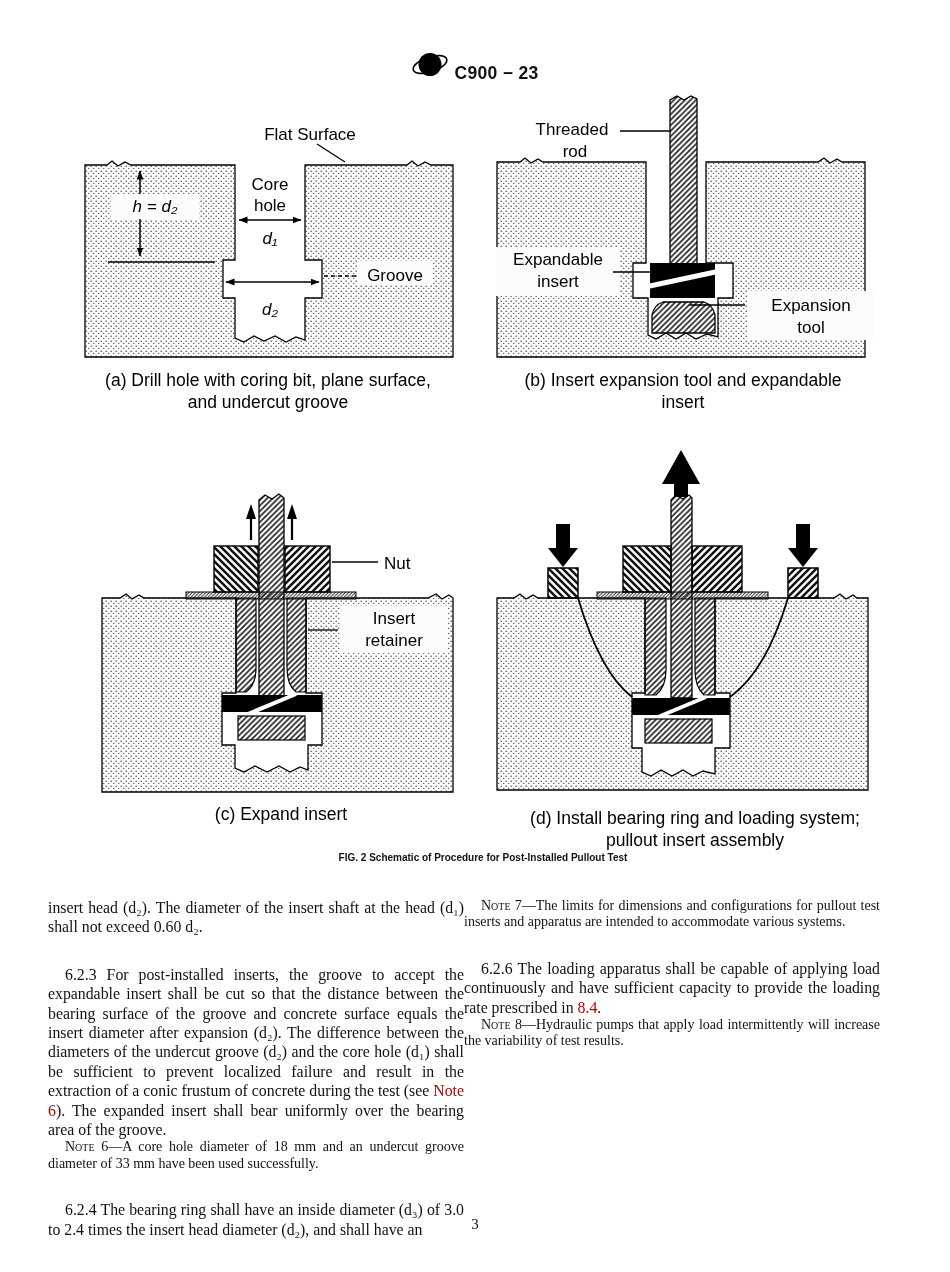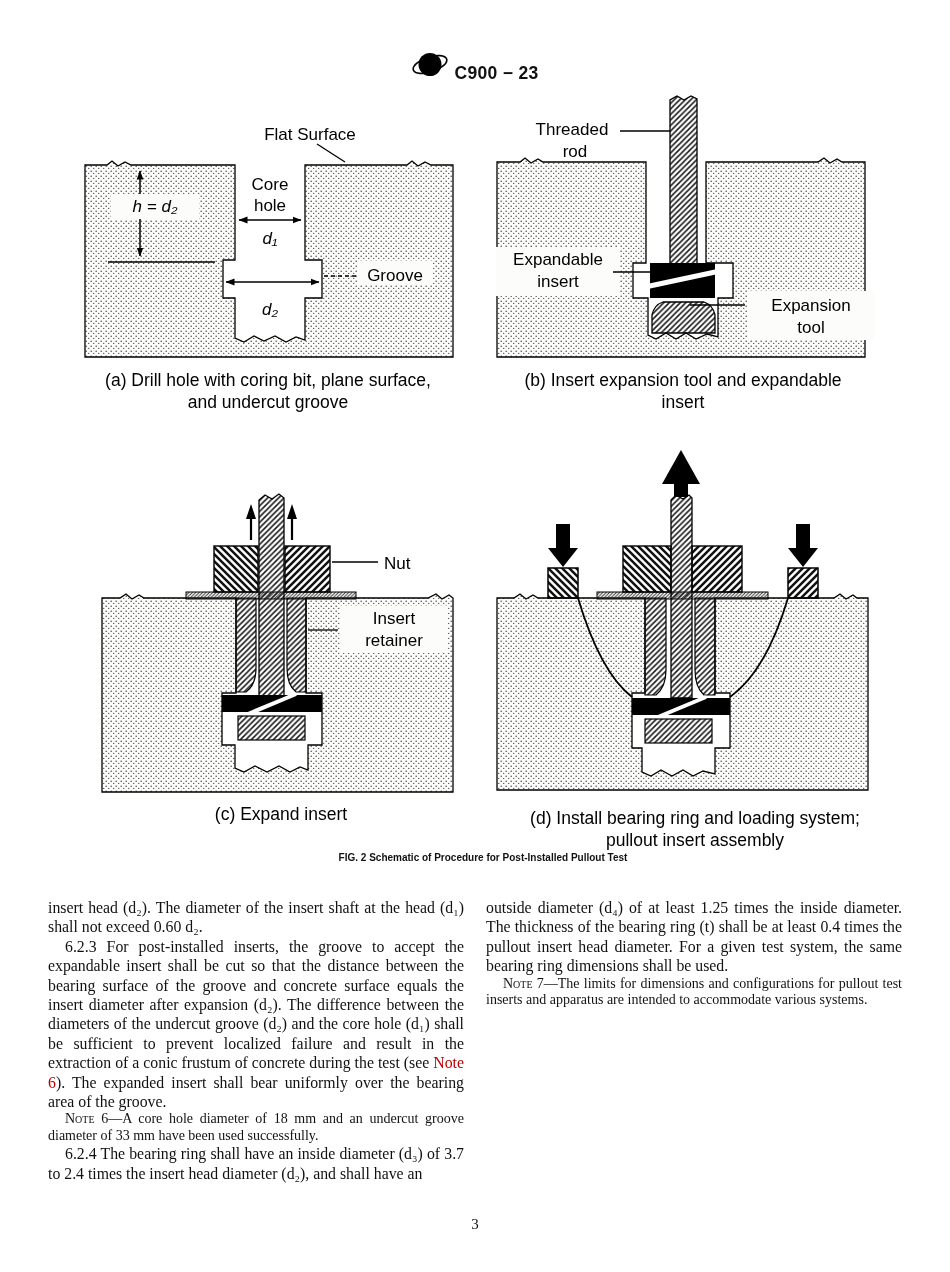--- a/index.html
+++ b/index.html
@@ -8,24 +8,24 @@
   .hdr{position:absolute;top:44px;left:0;width:100%;display:flex;justify-content:center;
        align-items:center;gap:7px;}
   .hdr .code{font-family:"Liberation Sans",sans-serif;font-weight:bold;font-size:17.5px;letter-spacing:.3px;margin-top:19px;}
   svg.panel{position:absolute;}
   svg text{font-family:"Liberation Sans",sans-serif;fill:#000;}
   .lbl{font-size:17px;}
   .dim{font-size:17px;font-style:italic;}
   .cap{font-size:17.5px;}
   .figcap{position:absolute;top:852px;left:0;width:100%;text-align:center;
           font-family:"Liberation Sans",sans-serif;font-weight:bold;font-size:10px;padding-left:8px;}
-  .body-text{position:absolute;top:898px;left:48px;width:854px;display:flex;gap:22px;}
+  .body-text{position:absolute;top:898px;left:48px;width:854px;display:flex;}
   .col{width:416px;text-align:justify;font-size:15.8px;line-height:19.4px;}
   .col p{margin:0;}
-  .col p.ind{text-indent:17px;}
+  .col p.ind{text-indent:17px;margin-top:28px;}
   .note{font-size:14px;line-height:16.4px;margin:6px 0;text-indent:17px;text-align:justify;}
   .note .nl{font-variant:small-caps;}
   .red{color:#bb0000;}
   .pageno{position:absolute;top:1216px;left:0;width:100%;text-align:center;font-size:15px;}
 </style>
 </head>
 <body>
 
 <div class="page">
 
@@ -181,23 +181,24 @@
     <text class="cap" x="205" y="406" text-anchor="middle">pullout insert assembly</text>
   </svg>
 
   <div class="figcap">FIG. 2 Schematic of Procedure for Post-Installed Pullout Test</div>
 
   <div class="body-text">
     <div class="col">
       <p><span>insert head (d₂). The diameter of the insert shaft at the head (d₁) shall not exceed 0.60 d₂.</span></p>
       <p class="ind"><span>6.2.3 For post-installed inserts, the groove to accept the expandable insert shall be cut so that the distance between the bearing surface of the groove and concrete surface equals the insert diameter after expansion (d₂). The difference between the diameters of the undercut groove (d₂) and the core hole (d₁) shall be sufficient to prevent localized failure and result in the extraction of a conic frustum of concrete during the test (see </span><span class="red">Note 6</span><span>). The expanded insert shall bear uniformly over the bearing area of the groove.</span></p>
       <p class="note"><span class="nl">Note 6</span><span>—A core hole diameter of 18 mm and an undercut groove diameter of 33 mm have been used successfully.</span></p>
-      <p class="ind"><span>6.2.4 The bearing ring shall have an inside diameter (d₃) of 3.7 to 2.4 times the insert head diameter (d₂), and shall have an</span></p>
+      <p class="ind"><span>6.2.4 The bearing ring shall have an inside diameter (d₃) of 3.0 to 2.4 times the insert head diameter (d₂), and shall have an</span></p>
     </div>
     <div class="col">
-      <p><span>outside diameter (d₄) of at least 1.25 times the inside diameter. The thickness of the bearing ring (t) shall be at least 0.4 times the pullout insert head diameter. For a given test system, the same bearing ring dimensions shall be used.</span></p>
       <p class="note"><span class="nl">Note 7</span><span>—The limits for dimensions and configurations for pullout test inserts and apparatus are intended to accommodate various systems.</span></p>
+      <p class="ind"><span>6.2.6 The loading apparatus shall be capable of applying load continuously and have sufficient capacity to provide the loading rate prescribed in </span><span class="red">8.4</span><span>.</span></p>
+      <p class="note"><span class="nl">Note 8</span><span>—Hydraulic pumps that apply load intermittently will increase the variability of test results.</span></p>
     </div>
   </div>
 
   <div class="pageno">3</div>
 
 </div>
 
 </body></html>

